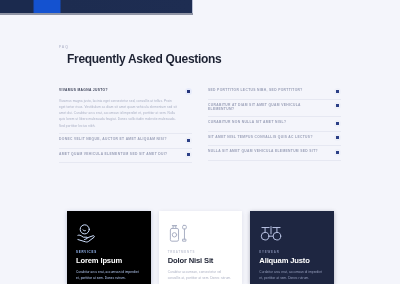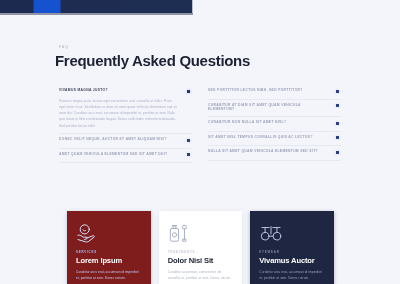--- a/index.html
+++ b/index.html
@@ -24,22 +24,22 @@
     background: rgba(20,30,60,.45);
   }
 
   
   .eyebrow {
     position: absolute; left: 59px; top: 45px;
     font-size: 3.4px; letter-spacing: .9px; font-weight: 700;
     color: #b9bdd0; text-transform: uppercase;
   }
   .title {
-    position: absolute; left: 55px; top: 52px;
-    font-size: 15px; font-weight: 700; letter-spacing: -.3px;
+    position: absolute; left: 67px; top: 52px;
+    font-size: 12px; font-weight: 700; letter-spacing: -.3px;
     color: #1d2233;
   }
 
   
   .faq {
     position: absolute; left: 59px; top: 86px;
     width: 282px;
     display: flex; gap: 16px;
   }
   .faq-col { flex: 1 1 0; min-width: 0; }
@@ -72,21 +72,21 @@
   
   .cards {
     position: absolute; left: 67px; top: 211px;
     width: 267px; display: flex; gap: 8px;
   }
   .card {
     flex: 1 1 0; height: 73px;
     padding: 9px 9px 0 9px;
     position: relative; overflow: hidden;
   }
-  .card.blue { background: #7f1d1d; box-shadow: 0 1px 4px rgba(20,40,110,.25); }
+  .card.blue { background: #000000; box-shadow: 0 1px 4px rgba(20,40,110,.25); }
   .card.white { background: #ffffff; box-shadow: 0 1px 4px rgba(30,40,80,.10); }
   .card.dark  { background: #1e2641; box-shadow: 0 1px 4px rgba(15,20,45,.3); }
 
   .card-icon { height: 26px; display: flex; align-items: center; }
   .card-eyebrow {
     font-size: 2.9px; letter-spacing: .8px; font-weight: 700;
     text-transform: uppercase; margin-top: 4px;
   }
   .card-title { font-size: 7.6px; font-weight: 700; letter-spacing: -.15px; margin-top: 2px; }
   .card-text { font-size: 3.1px; line-height: 2.1; margin-top: 4px; letter-spacing: .1px; }
@@ -236,18 +236,18 @@
           <path d="M15 5h8"></path>
           <path d="M13 4v8"></path>
           <path d="M6.5 5v5"></path>
           <path d="M19.5 5v5"></path>
           <circle cx="6.5" cy="14.5" r="4.2"></circle>
           <circle cx="19.5" cy="14.5" r="4.2"></circle>
           <path d="M10.7 14.5h4.6"></path>
         </svg>
       </div>
       <div class="card-eyebrow">Eyewear</div>
-      <div class="card-title">Vivamus Auctor</div>
+      <div class="card-title">Aliquam Justo</div>
       <div class="card-text">Curabitur arcu erat, accumsan id imperdiet et, porttitor at sem. Donec rutrum.</div>
     </div>
 
   </div>
 </div>
 
 </body></html>

